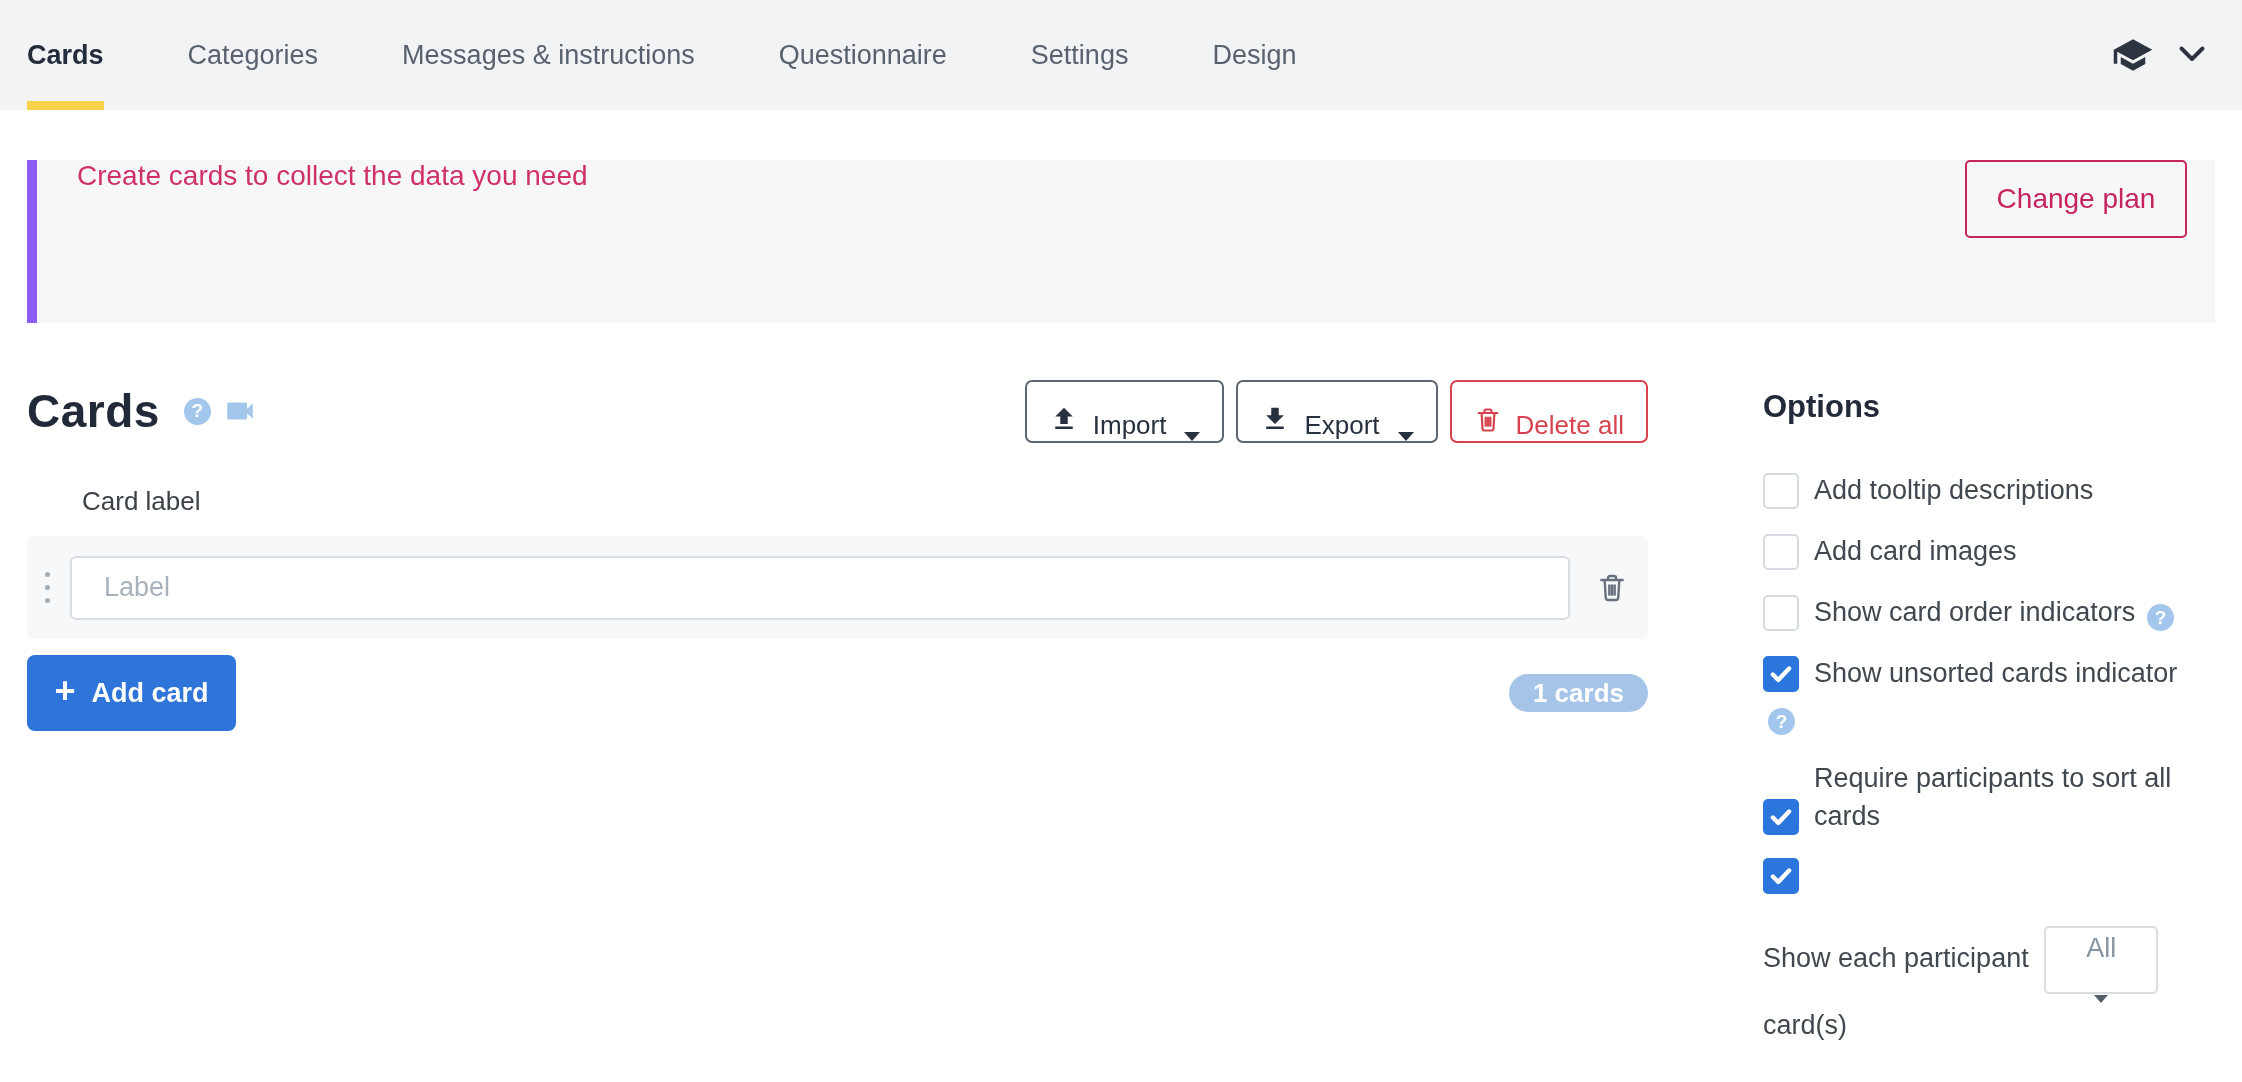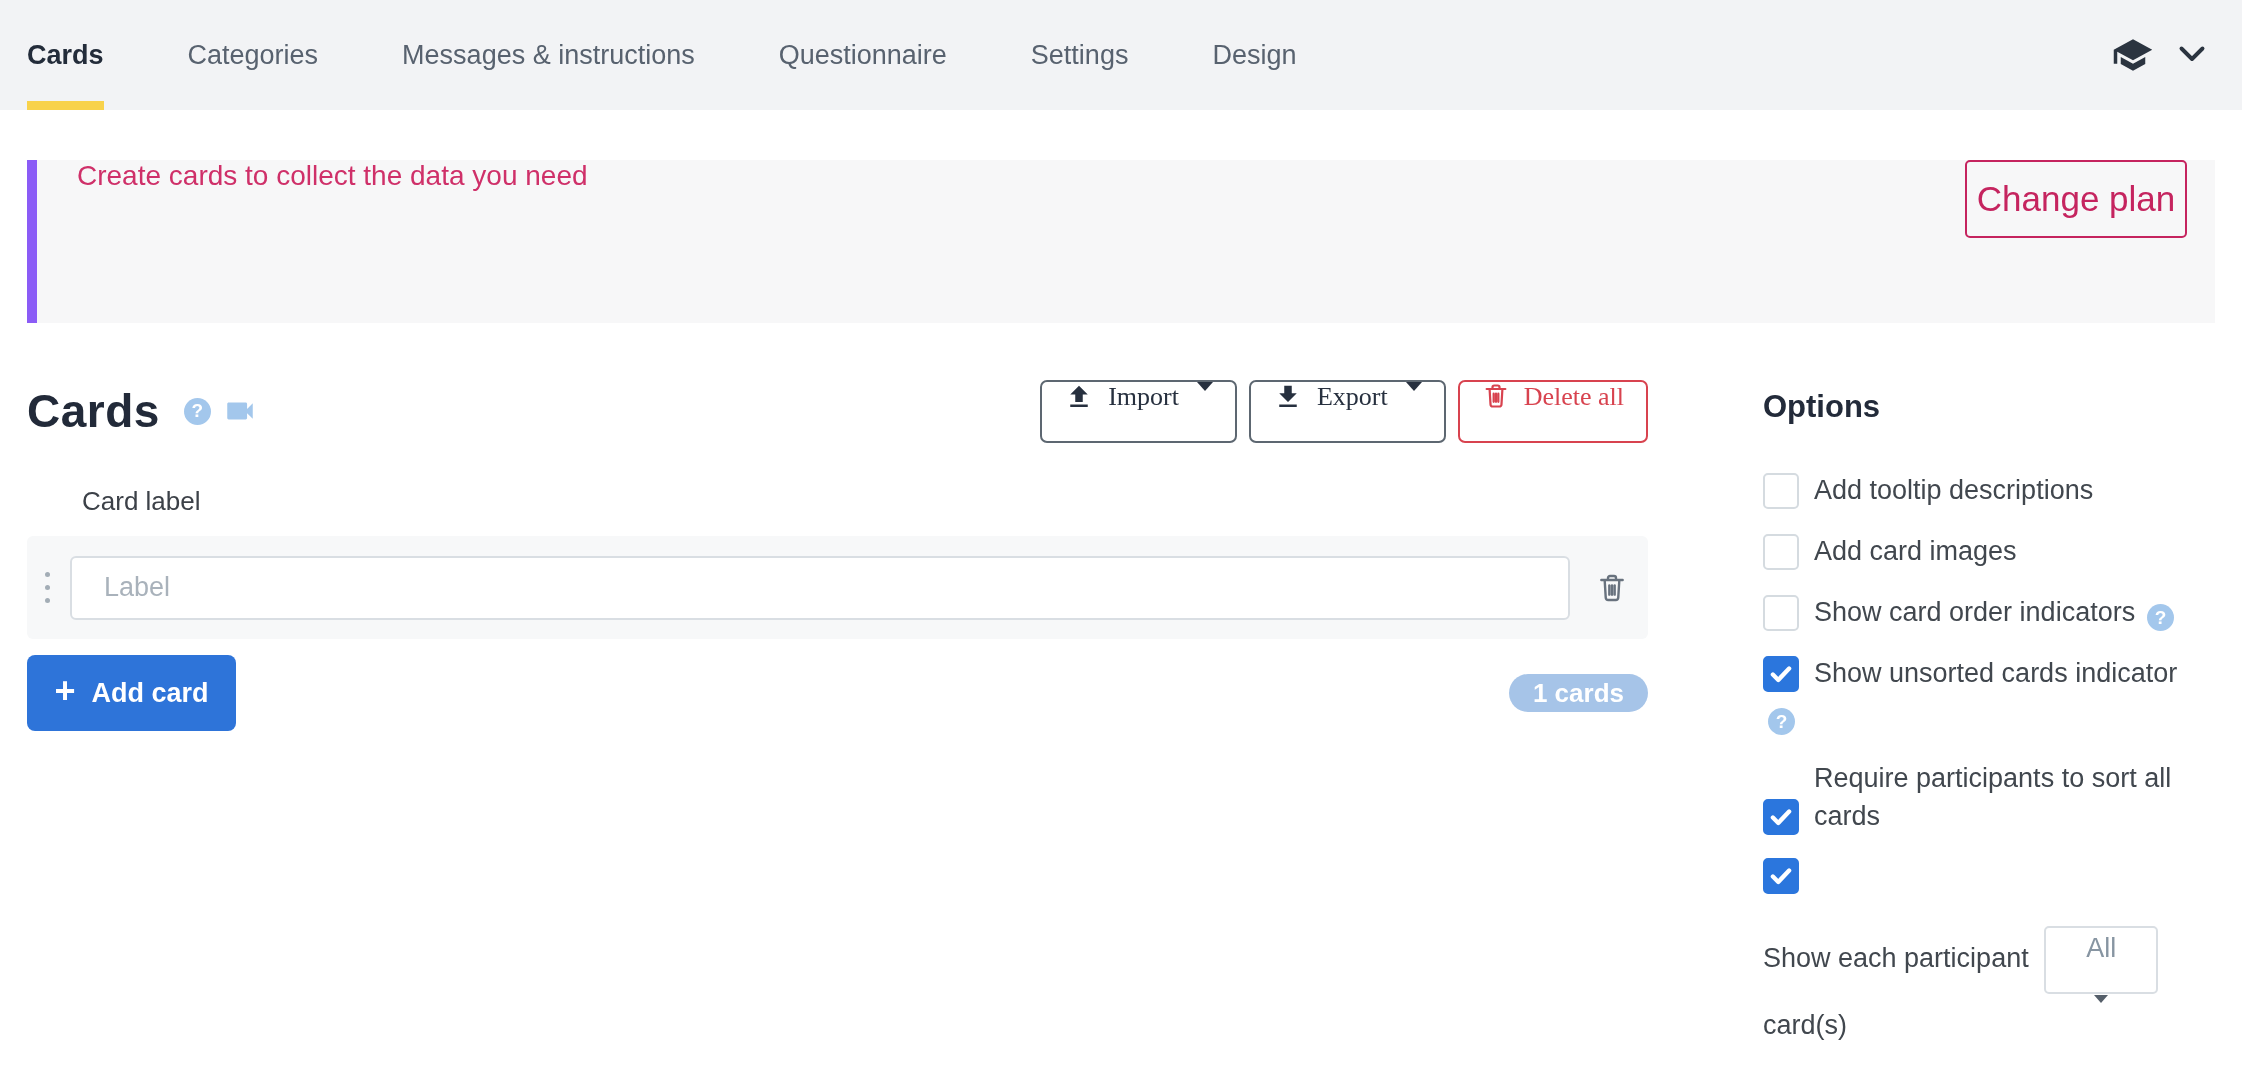--- a/index.html
+++ b/index.html
@@ -20,39 +20,39 @@
 
   
   .content { padding:0 27px; }
   .banner { margin-top:50px; height:163px; background:#f7f7f8;
         border-left:10px solid #8b5cf6; display:flex; align-items:flex-start;
         padding:0 28px 0 40px; }
   .banner-title { font-size:28px; color:#cf3069; margin-bottom:18px; }
   .banner-body  { font-size:27px; color:#41464d; }
   .change-plan { margin-left:auto; flex:none; width:222px; height:78px;
         background:transparent; border:2px solid #c5245f; border-radius:5px;
-        color:#c5245f; font-size:35px; font-family:inherit; cursor:pointer; }
+        color:#c5245f; font-size:28px; font-family:inherit; cursor:pointer; }
 
   
   .main { display:flex; }
   .col-left { width:1621px; flex:none; }
   .col-right { width:452px; flex:none; margin-left:115px; }
 
   
   .cards-header { margin-top:55px; display:flex; align-items:center; height:66px; }
   .cards-title { font-size:46px; font-weight:700; color:#222a39; letter-spacing:.5px; }
   .help { width:27px; height:27px; border-radius:50%; background:#a3c7ec; color:#fff;
         font-size:19px; font-weight:700; display:inline-flex; align-items:center;
         justify-content:center; flex:none; cursor:pointer; }
   .cards-header .help { margin-left:24px; }
   .video-icon { margin-left:12px; display:flex; align-items:center; cursor:pointer; }
   .btn-group { margin-left:auto; display:flex; gap:12px; }
   .btn { height:63px; background:#fff; border:2px solid #5d6771; border-radius:7px;
-        display:flex; align-items:flex-start; gap:14px; padding:0 22px; font-size:26px;
-        color:#27303f; font-family:Liberation Serif, serif; cursor:pointer; }
+        display:flex; align-items:flex-end; gap:14px; padding:0 22px; font-size:26px;
+        color:#27303f; font-family:Liberation Sans, sans-serif; cursor:pointer; }
   .btn .caret { width:0; height:0; border-left:8px solid transparent;
         border-right:8px solid transparent; border-top:9px solid #27303f; margin-left:4px; }
   .btn.danger { border-color:#d8434f; color:#d8434f; }
   .btn.danger .ticon { color:#d8434f; }
 
   
   .card-label { margin:42px 0 19px 55px; font-size:26px; color:#3c4148; }
   .card-row { height:103px; background:#f7f8f9; border-radius:6px;
         display:flex; align-items:center; }
   .dots { margin-left:18px; display:flex; flex-direction:column; gap:8px; cursor:grab; }

